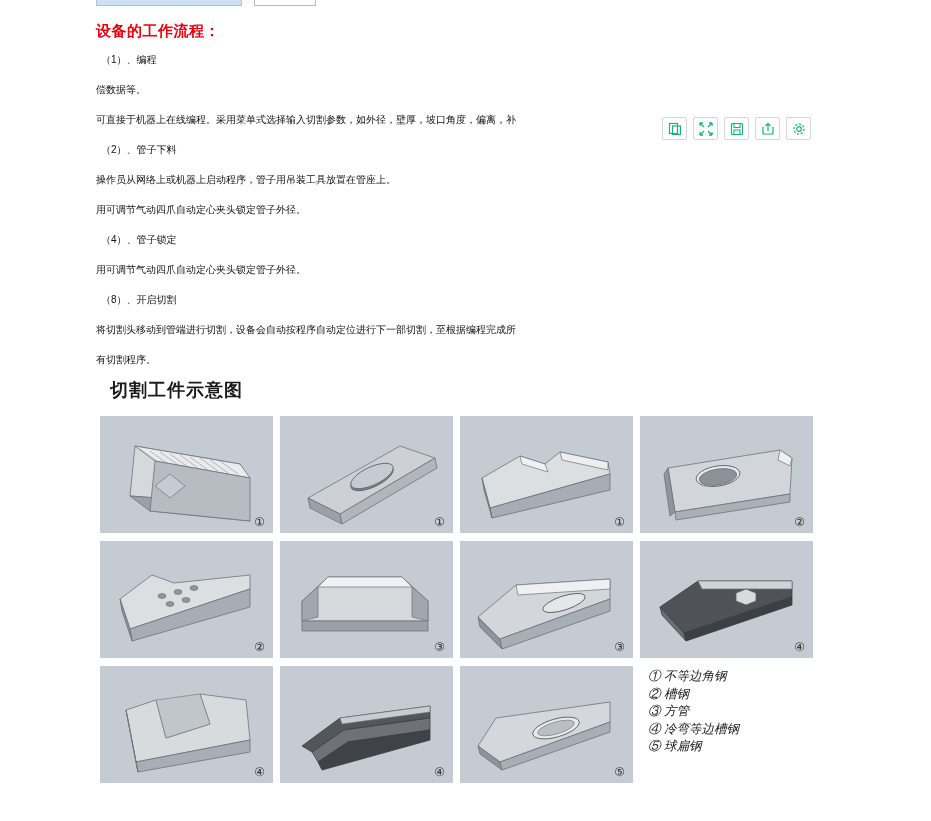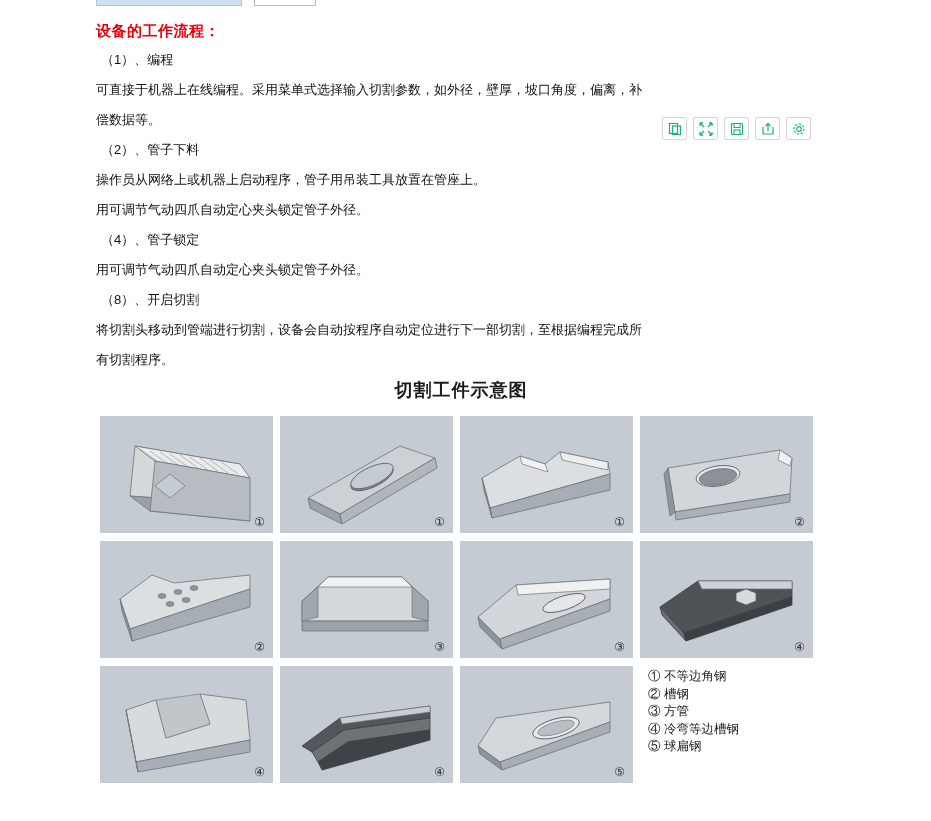--- a/index.html
+++ b/index.html
@@ -53,21 +53,21 @@
   .section-title {
     color: #e8000d;
     font-weight: bold;
     font-size: 15px;
     margin: 0 0 6px 96px;
     letter-spacing: 0.5px;
   }
 
   p.line {
     margin: 0 0 4px 96px;
-    font-size: 13px;
+    font-size: 10px;
     line-height: 26px;
     color: #111111;
     max-width: 700px;
   }
   p.step {
     margin-left: 101px;
   }
 
   
   .float-toolbar {
@@ -97,36 +97,36 @@
     top: 378px;
     left: 100px;
     width: 712px;
   }
   .figure-title {
     font-size: 18px;
     font-weight: bold;
     color: #1a1a1a;
     margin: 0 0 14px 10px;
     letter-spacing: 1px;
-    text-align: center;
   }
   .grid {
     display: grid;
     grid-template-columns: repeat(4, 173px);
     grid-gap: 8px 7px;
   }
   .cell {
     position: relative;
     width: 173px;
     height: 117px;
     background: #c4cbd3;
     overflow: hidden;
   }
   .cell.empty {
     background: transparent;
+    font-style: italic;
   }
   .cell .num {
     position: absolute;
     right: 8px;
     bottom: 4px;
     font-size: 12px;
     color: #2b2b2b;
   }
   .cell svg {
     position: absolute;
@@ -149,22 +149,22 @@
 <div class="top-strip">
   <div class="tab-a"></div>
   <div class="tab-b"></div>
 </div>
 
 <div class="doc">
 
   <p class="section-title">设备的工作流程：</p>
 
   <p class="line step">（1）、编程</p>
+  <p class="line">偿数据等。</p>
   <p class="line">可直接于机器上在线编程。采用菜单式选择输入切割参数，如外径，壁厚，坡口角度，偏离，补</p>
-  <p class="line">偿数据等。</p>
   <p class="line step">（2）、管子下料</p>
   <p class="line">操作员从网络上或机器上启动程序，管子用吊装工具放置在管座上。</p>
   <p class="line">用可调节气动四爪自动定心夹头锁定管子外径。</p>
   <p class="line step">（4）、管子锁定</p>
   <p class="line">用可调节气动四爪自动定心夹头锁定管子外径。</p>
   <p class="line step">（8）、开启切割</p>
   <p class="line">将切割头移动到管端进行切割，设备会自动按程序自动定位进行下一部切割，至根据编程完成所</p>
   <p class="line">有切割程序。</p>
 </div>
 

